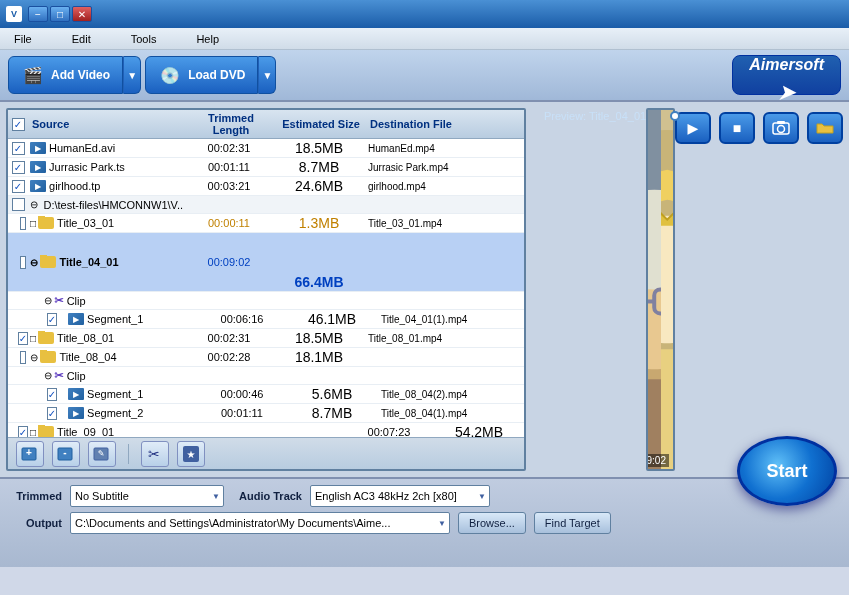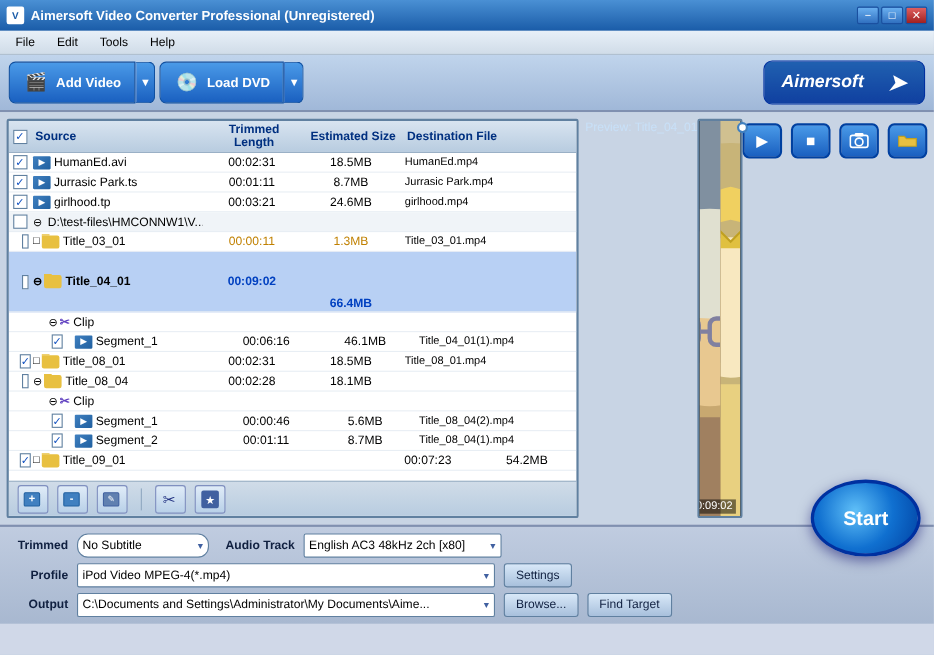--- a/index.html
+++ b/index.html
@@ -43,20 +43,21 @@
     }
 
     
     #menu-bar {
       background: linear-gradient(to bottom, #e8f0f8, #d0dce8);
       height: 22px;
       display: flex;
       align-items: center;
       padding: 0 4px;
       border-bottom: 1px solid #b0c0d0;
+      gap: 20px;
     }
     .menu-item {
       padding: 2px 10px;
       cursor: pointer;
       font-size: 11px;
       color: #000;
     }
 
     
     #toolbar {
@@ -100,31 +101,32 @@
     .aimersoft-logo {
       margin-left: auto;
       background: linear-gradient(to bottom, #2060b0, #1040a0);
       border: 1px solid #0030a0;
       border-radius: 8px;
       color: white;
       font-size: 16px;
       font-weight: bold;
       height: 40px;
       padding: 0 16px;
-      display: flex; align-items: center; gap: 22px;
+      display: flex; align-items: center; gap: 6px;
       font-style: italic;
+      flex-direction: column;
     }
 
     
     #main-content {
       display: flex;
       height: calc(595px - 28px - 22px - 52px - 28px - 90px);
       background: #c8d4e4;
       padding: 6px;
-      gap: 6px;
+      gap: 18px;
     }
 
     
     #file-panel {
       flex: 0 0 520px;
       background: white;
       border: 2px solid #6080a0;
       border-radius: 2px;
       display: flex;
       flex-direction: column;
@@ -190,21 +192,21 @@
     }
     .icon-disc {
       display: inline-block;
       width: 14px; height: 14px;
       border-radius: 50%;
       background: linear-gradient(135deg, #c0c8e0, #8090b0);
       position: relative;
     }
     .row-name { flex: 1; white-space: nowrap; overflow: hidden; text-overflow: ellipsis; padding: 1px 2px; font-size: 11px; display: flex; align-items: center; }
     .row-trimmed { width: 90px; text-align: center; font-size: 11px; padding: 1px 4px; }
-    .row-size { width: 90px; text-align: center; font-size: 11px; padding: 1px 4px; }
+    .row-size { width: 90px; text-align: center; font-size: 14px; padding: 1px 4px; }
     .row-dest { flex: 1; font-size: 10px; padding: 1px 4px; white-space: nowrap; overflow: hidden; text-overflow: ellipsis; }
     .row-yellow { color: #c08000; }
     .row-blue { color: #0040c0; }
     .folder-row { background: #f0f4f8; }
 
     
     #file-panel-toolbar {
       height: 32px;
       background: linear-gradient(to bottom, #d0dce8, #b8cce0);
       border-top: 1px solid #90a8c0;
@@ -333,21 +335,21 @@
       display: flex; align-items: center;
       cursor: pointer;
       overflow: hidden;
       white-space: nowrap;
     }
     .dropdown::after {
       content: '▼';
       position: absolute; right: 3px;
       font-size: 8px; color: #4060a0;
     }
-    .dropdown-sm { width: 120px; border-radius: 10px; }
+    .dropdown-sm { width: 154px; }
     .dropdown-md { width: 180px; }
     .ctrl-btn-sm {
       height: 22px;
       padding: 0 10px;
       background: linear-gradient(to bottom, #d8e8f8, #a8c0dc);
       border: 1px solid #6080a0;
       border-radius: 3px;
       font-size: 11px;
       cursor: pointer;
       color: #102040;
@@ -371,21 +373,20 @@
     
     ::-webkit-scrollbar { width: 8px; }
     ::-webkit-scrollbar-track { background: #d0dce8; }
     ::-webkit-scrollbar-thumb { background: #7090b8; border-radius: 4px; }
   </style>
 </head>
 <body>
 
 <div id="title-bar">
   <div class="title-icon">V</div>
-  <span class="title-text">Aimersoft Video Converter Professional (Unregistered)</span>
   <div class="win-controls">
     <div class="win-btn">−</div>
     <div class="win-btn">□</div>
     <div class="win-btn" style="background:linear-gradient(to bottom,#e06060,#a02020);">✕</div>
   </div>
 </div>
 
 <div id="menu-bar">
   <span class="menu-item">File</span>
   <span class="menu-item">Edit</span>
@@ -478,21 +479,21 @@
         <div class="row-trimmed row-yellow">00:00:11</div>
         <div class="row-size row-yellow">1.3MB</div>
         <div class="row-dest">Title_03_01.mp4</div>
       </div>
 
       <div class="file-row highlighted">
         <div class="col-check indent1">
             <div class="checkbox"></div>
           </div>
         <div class="row-name indent1" style="font-weight:bold;"><span style="font-size:10px;margin-right:2px;">⊖</span><span class="icon-folder"></span>&nbsp;Title_04_01</div>
-        <div class="row-trimmed row-blue" style="font-weight:bold;">00:09:02</div>
+        <div class="row-trimmed row-blue" style="font-weight:normal;">00:09:02</div>
         <div class="row-size row-blue" style="font-weight:bold;margin-top:40px;">66.4MB</div>
         <div class="row-dest"></div>
       </div>
 
       <div class="file-row">
         <div class="col-check indent2" style="padding-left:32px;"></div>
         <div class="row-name indent2"><span style="font-size:10px;margin-right:2px;">⊖</span><span style="color:#6040c0;font-weight:bold;">✂</span>&nbsp;Clip</div>
         <div class="row-trimmed"></div>
         <div class="row-size"></div>
         <div class="row-dest"></div>
@@ -676,27 +677,20 @@
     </div>
     <span class="ctrl-label" style="width:70px;">Audio Track</span>
     <div class="dropdown dropdown-md">
       <span>English AC3 48kHz 2ch [x80]</span>
     </div>
     <div id="start-btn">
       <span style="font-size:18px;font-weight:bold;">Start</span>
     </div>
   </div>
   <div class="control-row">
-    <span class="ctrl-label">Profile</span>
-    <div class="dropdown" style="width:380px;">
-      <span>iPod Video MPEG-4(*.mp4)</span>
-    </div>
-    <button class="ctrl-btn-sm">Settings</button>
-  </div>
-  <div class="control-row">
     <span class="ctrl-label">Output</span>
     <div class="dropdown" style="width:380px;">
       <span>C:\Documents and Settings\Administrator\My Documents\Aime...</span>
     </div>
     <button class="ctrl-btn-sm">Browse...</button>
     <button class="ctrl-btn-sm">Find Target</button>
   </div>
 </div>
 
 </body></html>

